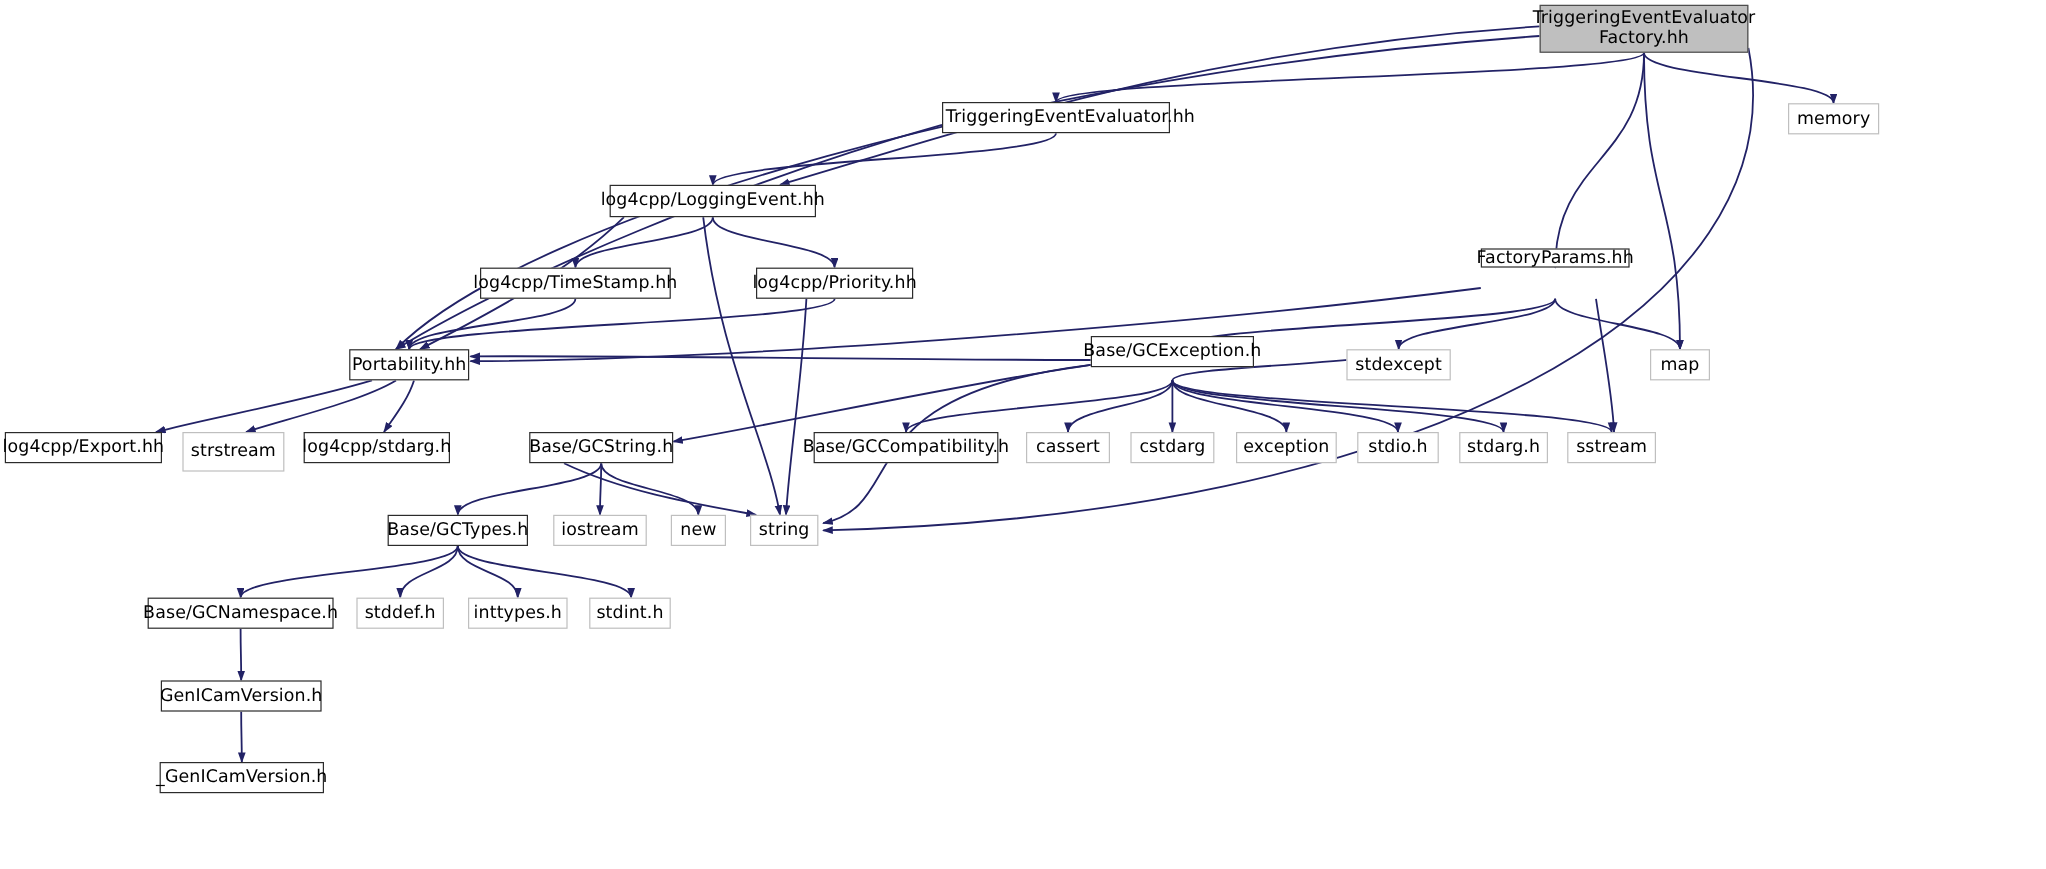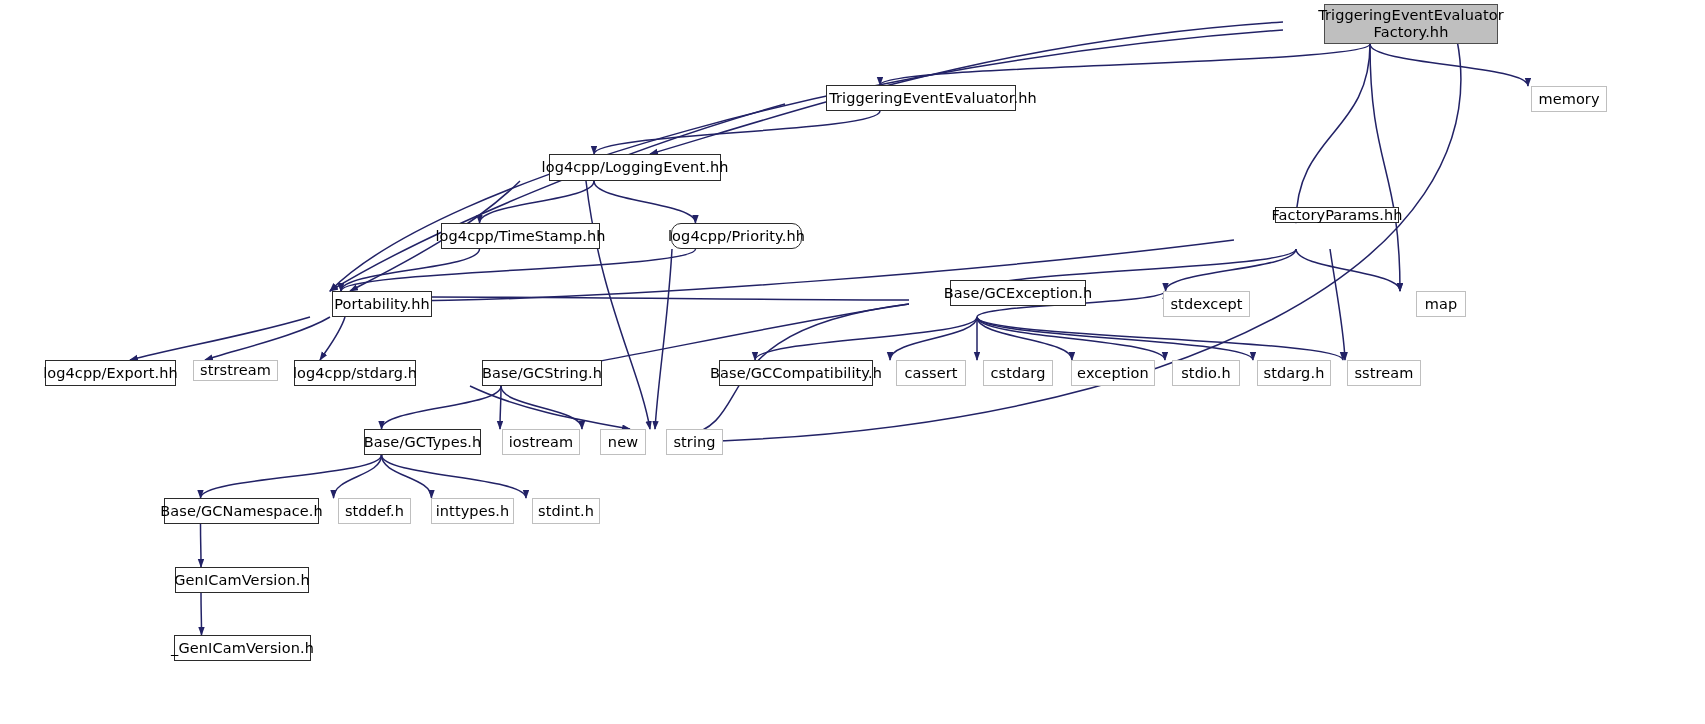--- a/index.html
+++ b/index.html
@@ -2,21 +2,21 @@
 <html><head>
 <meta charset="utf-8">
 <style>
   html,body{margin:0;padding:0;background:#ffffff;}
   #canvas{position:relative;width:1705px;height:724px;background:#ffffff;
           font-family:"DejaVu Sans","Liberation Sans",sans-serif;overflow:hidden;}
   svg.edges{position:absolute;left:0;top:0;width:1705px;height:724px;}
   .node{position:absolute;box-sizing:border-box;display:flex;align-items:center;
         justify-content:center;text-align:center;background:#ffffff;
         border:1px solid #bfbfbf;color:#000000;font-size:14.5px;line-height:1.15;
-        white-space:pre;letter-spacing:.1px;margin-left:41px;}
+        white-space:pre;letter-spacing:.1px;}
   .node.strong{border:1.6px solid #2b2b2b;}
   .node.root{background:#bfbfbf;border:1.6px solid #4d4d4d;}
 </style>
 </head>
 <body>
 
 <div id="canvas">
   <svg class="edges" viewBox="0 0 1705 724" xmlns="http://www.w3.org/2000/svg">
     <defs>
       <marker id="arw" markerWidth="9" markerHeight="9" refX="8" refY="3.2" orient="auto" markerUnits="userSpaceOnUse">
@@ -71,28 +71,28 @@
         <path d="M201,593 C201,614 201.5,614 201.5,635" fill="none" stroke="#222266" stroke-width="1.5" marker-end="url(#arw)"></path>
       </g>
   </svg>
   <div id="node-layer">
       <div class="node root" style="left: 1283px; top: 4px; width: 174px; height: 40px;">TriggeringEventEvaluator
 Factory.hh</div>
       <div class="node" style="left: 1490px; top: 86px; width: 76px; height: 26px;">memory</div>
       <div class="node strong" style="left: 785px; top: 85px; width: 190px; height: 26px; padding-left: 24px;">TriggeringEventEvaluator.hh</div>
       <div class="node strong" style="left: 508px; top: 154px; width: 172px; height: 27px;">log4cpp/LoggingEvent.hh</div>
       <div class="node strong" style="left: 400px; top: 223px; width: 159px; height: 26px;">log4cpp/TimeStamp.hh</div>
-      <div class="node strong" style="left: 630px; top: 223px; width: 131px; height: 26px; border-radius: 10px;">log4cpp/Priority.hh</div>
+      <div class="node strong" style="left: 630px; top: 223px; width: 131px; height: 26px;">log4cpp/Priority.hh</div>
       <div class="node strong" style="left: 1234px; top: 207px; width: 124px; height: 16px;">FactoryParams.hh</div>
       <div class="node strong" style="left: 291px; top: 291px; width: 100px; height: 26px;">Portability.hh</div>
       <div class="node strong" style="left: 909px; top: 280px; width: 136px; height: 26px;">Base/GCException.h</div>
       <div class="node" style="left: 1122px; top: 291px; width: 87px; height: 26px;">stdexcept</div>
       <div class="node" style="left: 1375px; top: 291px; width: 50px; height: 26px;">map</div>
       <div class="node strong" style="left: 4px; top: 360px; width: 131px; height: 26px;">log4cpp/Export.hh</div>
-      <div class="node" style="left: 152px; top: 360px; width: 85px; height: 21px;">strstream</div>
+      <div class="node" style="left: 152px; top: 360px; width: 85px; height: 33px;">strstream</div>
       <div class="node strong" style="left: 253px; top: 360px; width: 122px; height: 26px;">log4cpp/stdarg.h</div>
       <div class="node strong" style="left: 441px; top: 360px; width: 120px; height: 26px;">Base/GCString.h</div>
       <div class="node strong" style="left: 678px; top: 360px; width: 154px; height: 26px;">Base/GCCompatibility.h</div>
       <div class="node" style="left: 855px; top: 360px; width: 70px; height: 26px;">cassert</div>
       <div class="node" style="left: 942px; top: 360px; width: 70px; height: 26px;">cstdarg</div>
       <div class="node" style="left: 1030px; top: 360px; width: 84px; height: 26px;">exception</div>
       <div class="node" style="left: 1131px; top: 360px; width: 68px; height: 26px;">stdio.h</div>
       <div class="node" style="left: 1216px; top: 360px; width: 74px; height: 26px;">stdarg.h</div>
       <div class="node" style="left: 1306px; top: 360px; width: 74px; height: 26px;">sstream</div>
       <div class="node strong" style="left: 323px; top: 429px; width: 117px; height: 26px;">Base/GCTypes.h</div>

